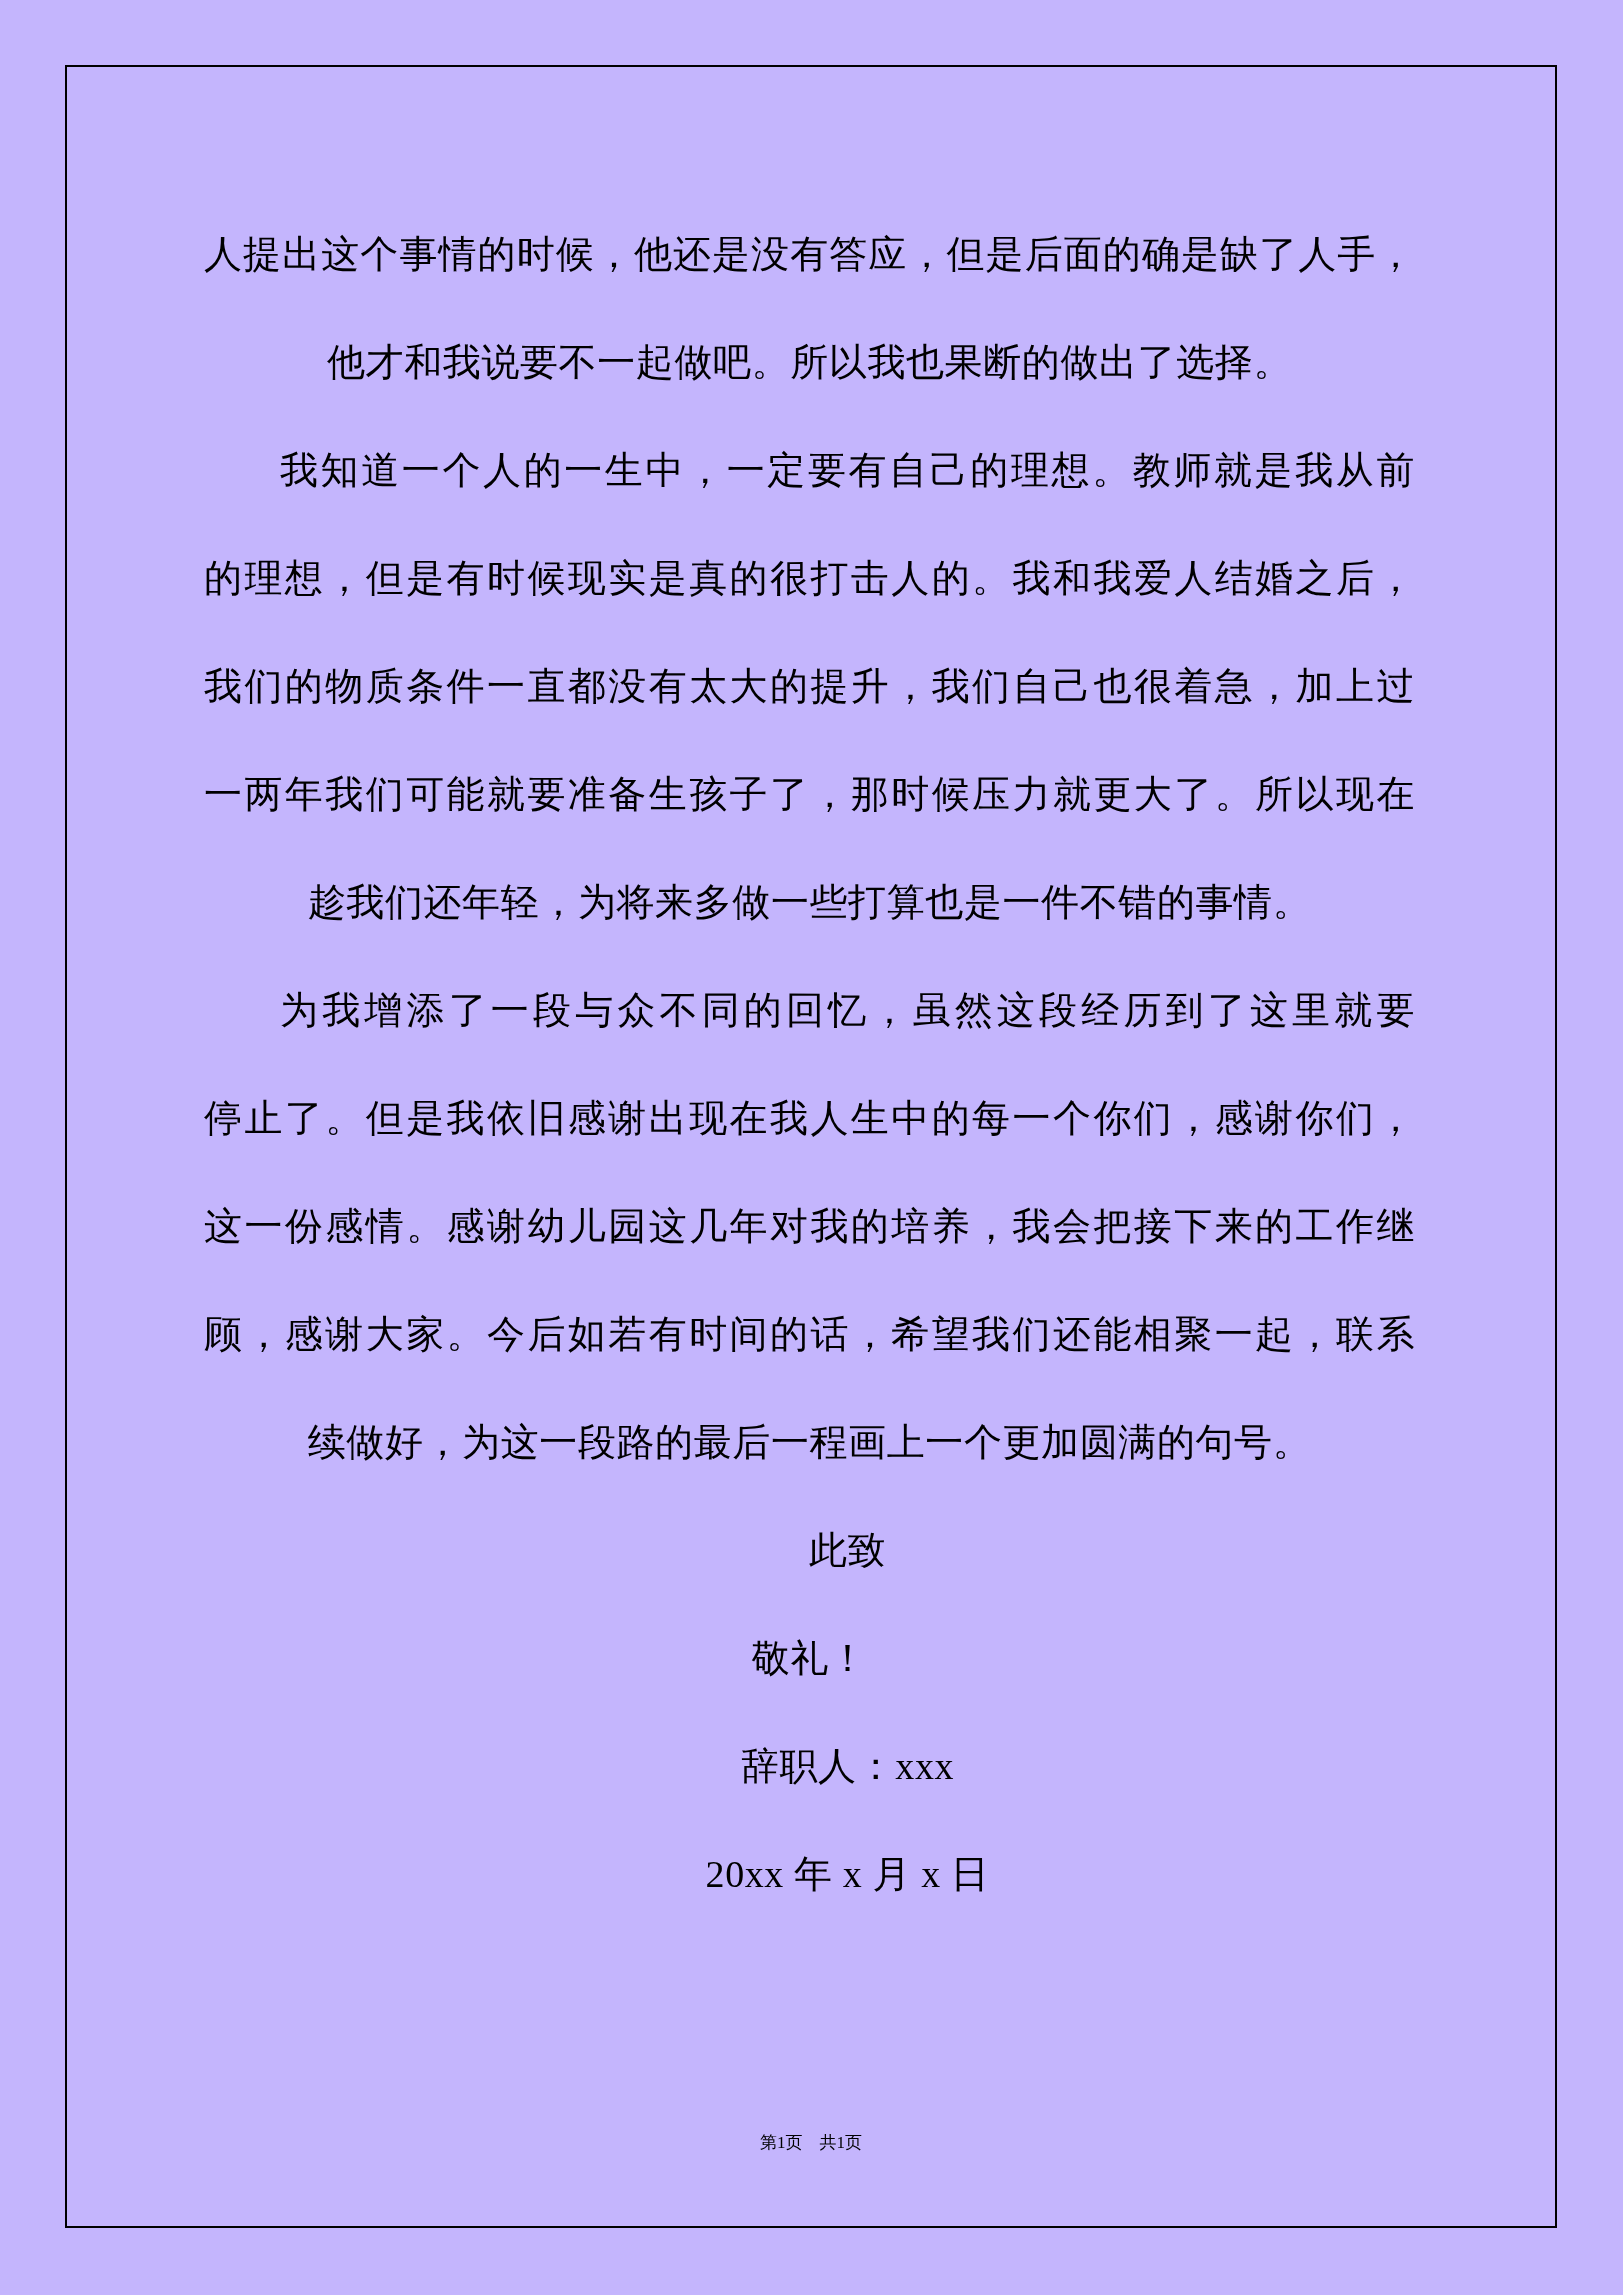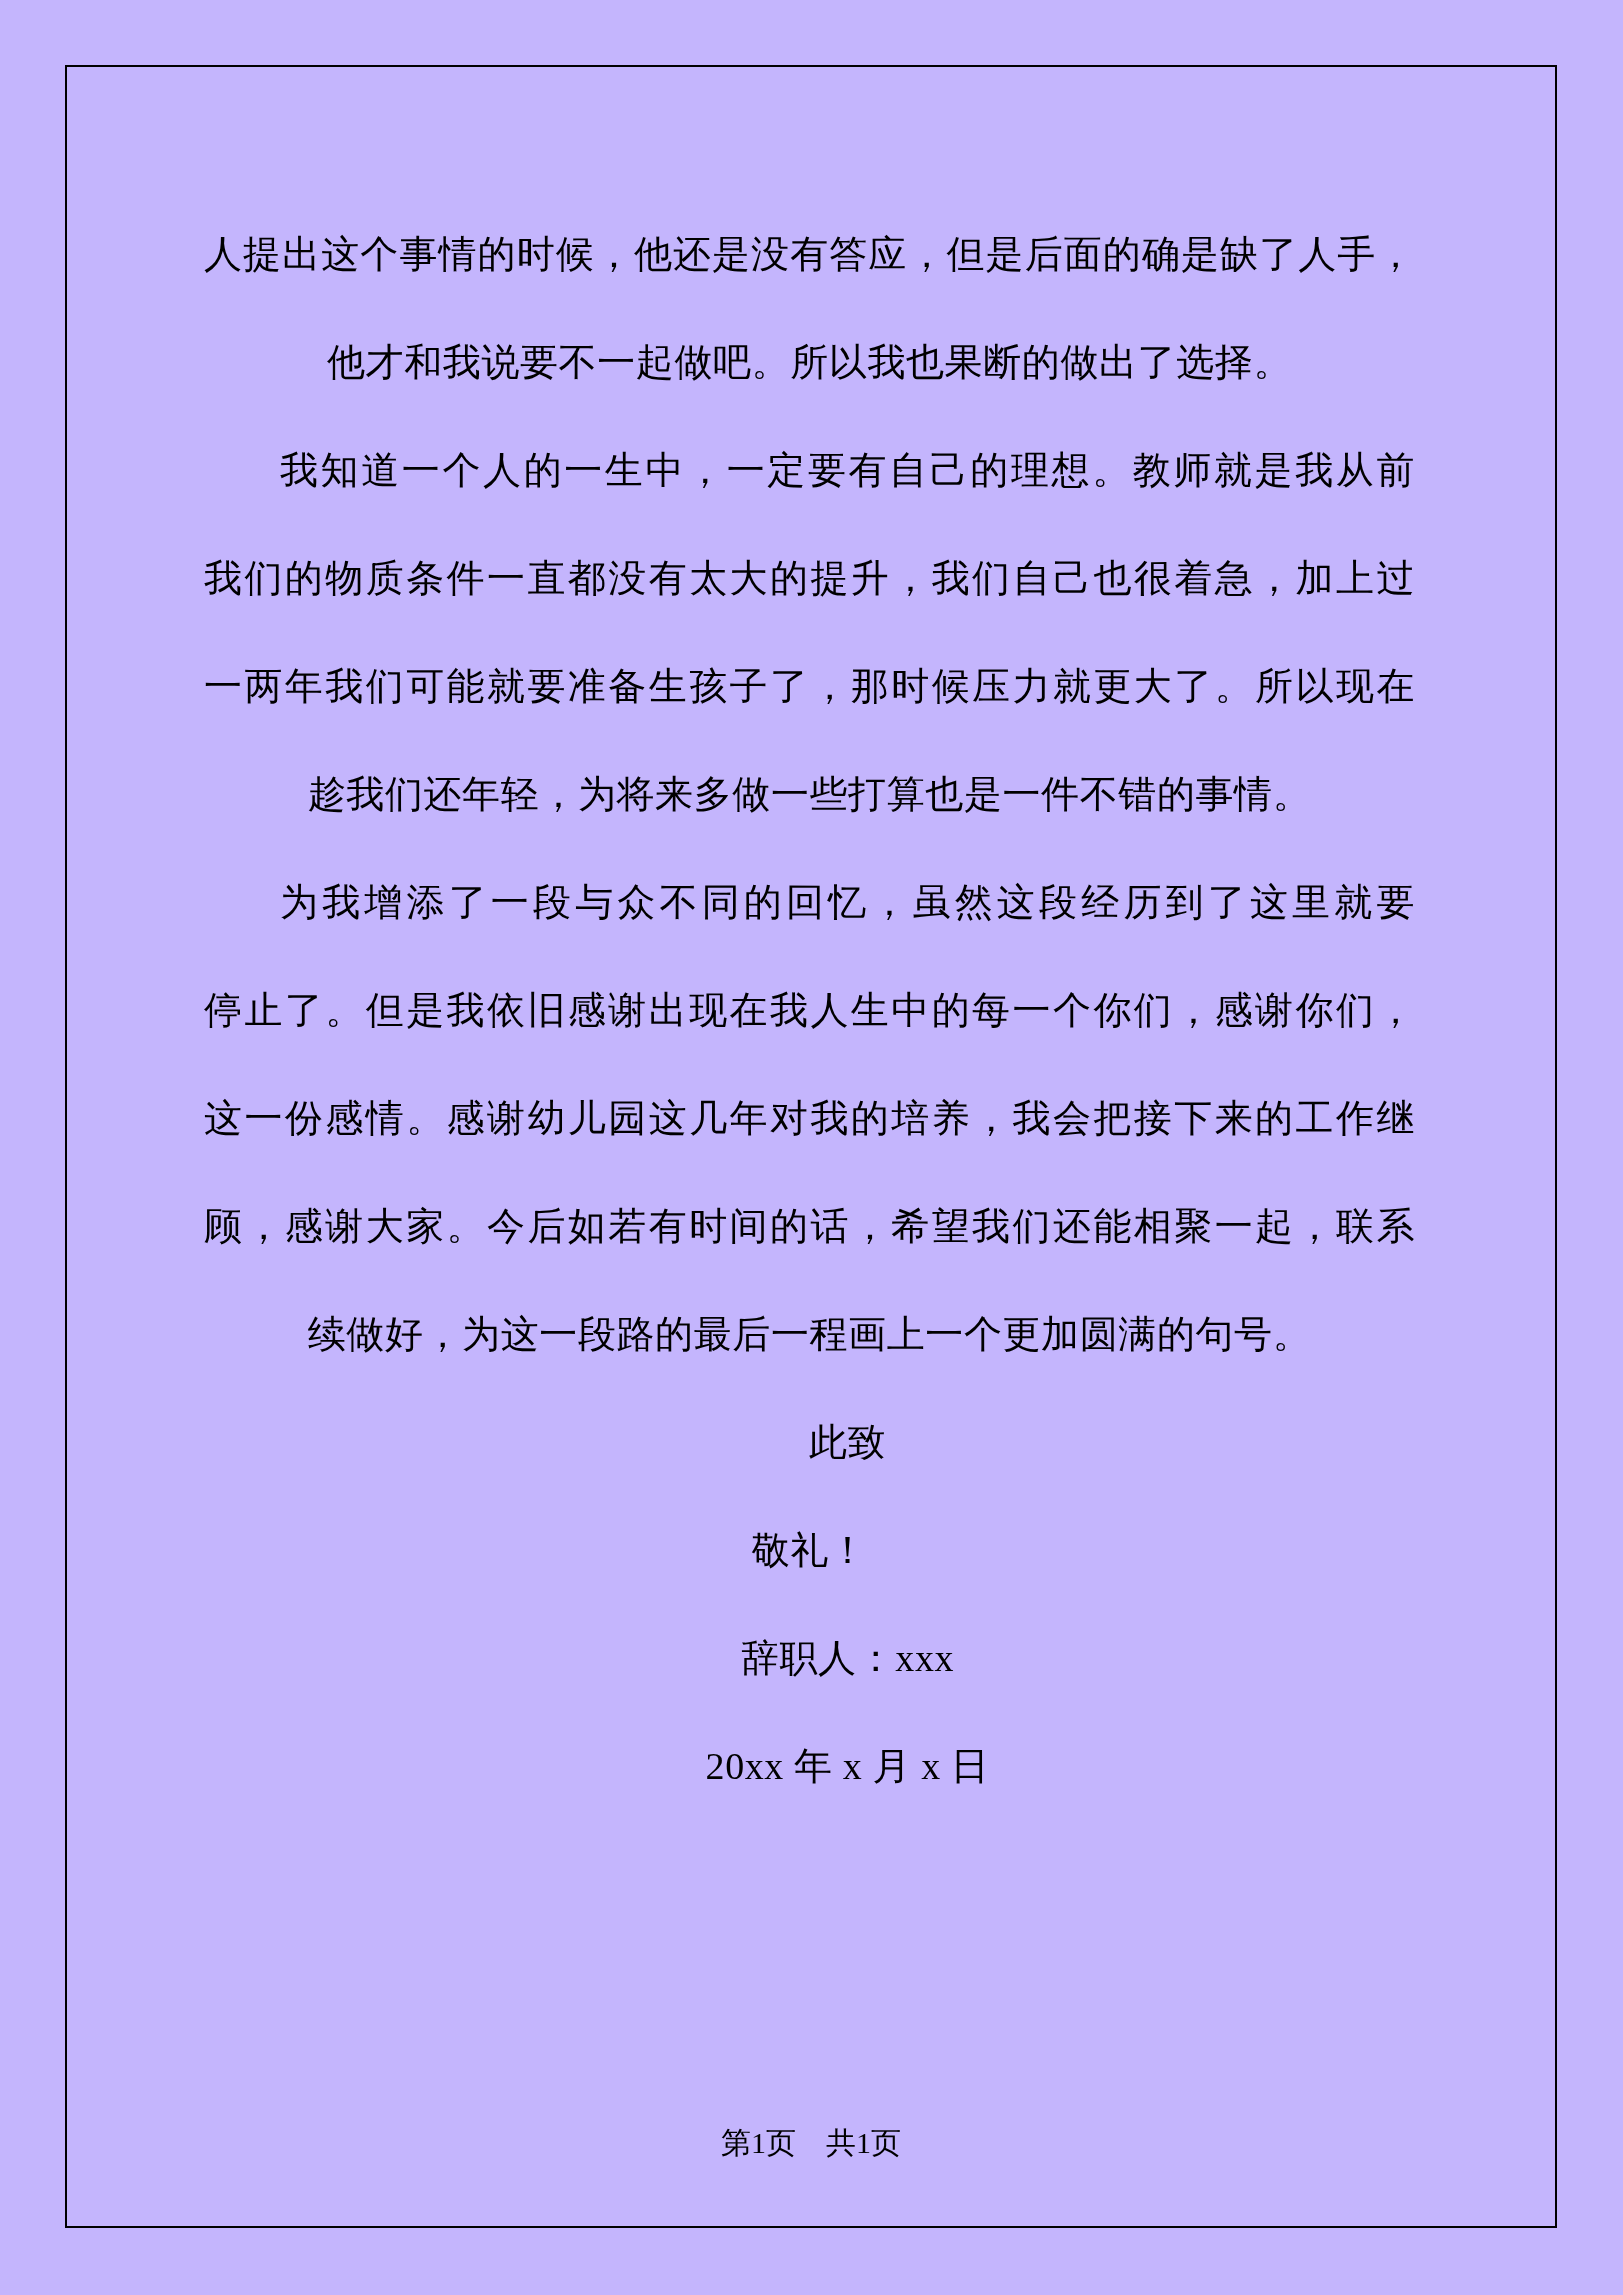--- a/index.html
+++ b/index.html
@@ -43,33 +43,34 @@
   }
   .line.indent {
     padding-left: 76px;
   }
   .footer {
     position: absolute;
     left: 0;
     top: 2058px;
     width: 100%;
     text-align: center;
-    font-size: 30px;
+    font-size: 17px;
     line-height: 36px;
   }
 </style>
 </head>
 <body>
 
 <div class="page">
   <div class="page-border">
     <div class="content">
       <div class="line full">人提出这个事情的时候，他还是没有答应，但是后面的确是缺了人手，</div>
       <div class="line">他才和我说要不一起做吧。所以我也果断的做出了选择。</div>
       <div class="line full indent">我知道一个人的一生中，一定要有自己的理想。教师就是我从前</div>
+      <div class="line full">的理想，但是有时候现实是真的很打击人的。我和我爱人结婚之后，</div>
       <div class="line full">我们的物质条件一直都没有太大的提升，我们自己也很着急，加上过</div>
       <div class="line full">一两年我们可能就要准备生孩子了，那时候压力就更大了。所以现在</div>
       <div class="line">趁我们还年轻，为将来多做一些打算也是一件不错的事情。</div>
       <div class="line full indent">为我增添了一段与众不同的回忆，虽然这段经历到了这里就要</div>
       <div class="line full">停止了。但是我依旧感谢出现在我人生中的每一个你们，感谢你们，</div>
       <div class="line full">这一份感情。感谢幼儿园这几年对我的培养，我会把接下来的工作继</div>
       <div class="line full">顾，感谢大家。今后如若有时间的话，希望我们还能相聚一起，联系</div>
       <div class="line">续做好，为这一段路的最后一程画上一个更加圆满的句号。</div>
       <div class="line indent">此致</div>
       <div class="line">敬礼！</div>

